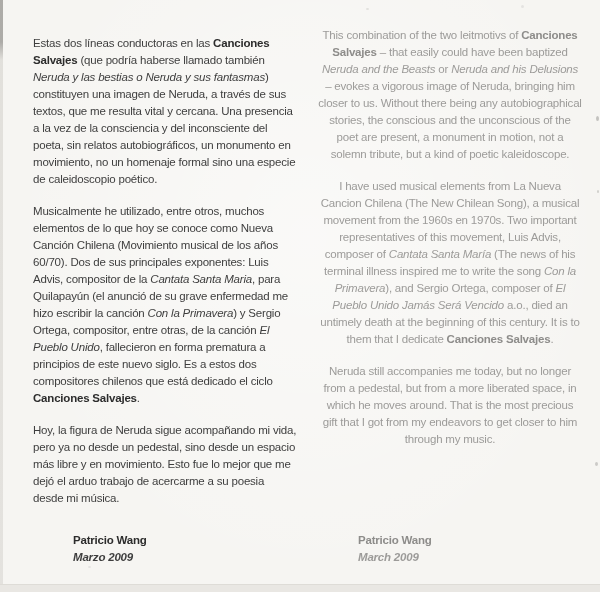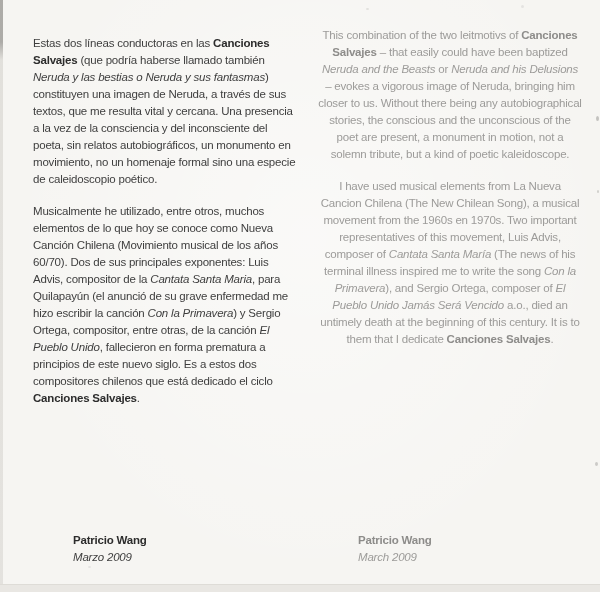--- a/index.html
+++ b/index.html
@@ -31,21 +31,21 @@
   .b{font-weight:700;}
   .col-left .b{color:#2c2c2c;}
   .col-right .b{color:#8d8c8a;}
   .i{font-style:italic;}
   .sig{position:absolute;font-size:11.5px;line-height:17px;letter-spacing:-0.2px;margin-left:40px;}
   .sig-left{left:33px;top:532px;color:var(--left-text);}
   .sig-right{left:318px;top:532px;color:var(--right-text);}
   .sig .name{font-weight:700;display:block;}
   .sig-left .name{color:#2c2c2c;}
   .sig-right .name{color:#8d8c8a;}
-  .sig .date{font-style:italic;display:block;}
+  .sig .date{font-style:italic;display:block;font-weight:bold;}
   
   .edge-left{position:absolute;left:0;top:0;width:3px;height:592px;
     background:linear-gradient(to bottom,#8e8c88 0,#8e8c88 42px,#d9d7d2 60px,#dcdad6 100%);opacity:.7;}
   .strip-bottom{position:absolute;left:0;bottom:0;width:600px;height:7px;
     background:var(--edge-strip);border-top:1px solid #dedcd7;}
   .speck{position:absolute;background:rgba(60,58,55,.45);border-radius:50%;}
   .speck.s1{left:366px;top:8px;width:3px;height:2px;opacity:.25;}
   .speck.s2{left:521px;top:5px;width:3px;height:3px;opacity:.2;}
   .speck.s3{left:596px;top:116px;width:3px;height:5px;opacity:.6;}
   .speck.s4{left:597px;top:190px;width:2px;height:3px;opacity:.45;}
@@ -53,25 +53,27 @@
   .speck.s6{left:88px;top:566px;width:3px;height:2px;opacity:.2;}
 </style>
 </head>
 <body>
 
 <div class="page">
 
   <div class="col col-left">
       <p><span>Estas dos líneas conductoras en las </span><span class="b">Canciones Salvajes</span><span> (que podría haberse llamado también </span><span class="i">Neruda y las bestias o Neruda y sus fantasmas</span><span>) constituyen una imagen de Neruda, a través de sus textos, que me resulta vital y cercana. Una presencia a la vez de la consciencia y del inconsciente del poeta, sin relatos autobiográficos, un monumento en movimiento, no un homenaje formal sino una especie de caleidoscopio poético.</span></p>
       <p><span>Musicalmente he utilizado, entre otros, muchos elementos de lo que hoy se conoce como Nueva Canción Chilena (Movimiento musical de los años 60/70). Dos de sus principales exponentes: Luis Advis, compositor de la </span><span class="i">Cantata Santa Maria</span><span>, para Quilapayún (el anunció de su grave enfermedad me hizo escribir la canción </span><span class="i">Con la Primavera</span><span>) y Sergio Ortega, compositor, entre otras, de la canción </span><span class="i">El Pueblo Unido</span><span>, fallecieron en forma prematura a principios de este nuevo siglo. Es a estos dos compositores chilenos que está dedicado el ciclo </span><span class="b">Canciones Salvajes</span><span>.</span></p>
+      <p><span>Hoy, la figura de Neruda sigue acompañando mi vida, pero ya no desde un pedestal, sino desde un espacio más libre y en movimiento. Esto fue lo mejor que me dejó el arduo trabajo de acercarme a su poesia desde mi música.</span></p>
     </div>
 
   <div class="col col-right">
       <p><span>This combination of the two leitmotivs of </span><span class="b">Canciones Salvajes</span><span> – that easily could have been baptized </span><span class="i">Neruda and the Beasts</span><span> or </span><span class="i">Neruda and his Delusions</span><span> – evokes a vigorous image of Neruda, bringing him closer to us. Without there being any autobiographical stories, the conscious and the unconscious of the poet are present, a monument in motion, not a solemn tribute, but a kind of poetic kaleidoscope.</span></p>
       <p><span>I have used musical elements from La Nueva Cancion Chilena (The New Chilean Song), a musical movement from the 1960s en 1970s. Two important representatives of this movement, Luis Advis, composer of </span><span class="i">Cantata Santa María</span><span> (The news of his terminal illness inspired me to write the song </span><span class="i">Con la Primavera</span><span>), and Sergio Ortega, composer of </span><span class="i">El Pueblo Unido Jamás Será Vencido</span><span> a.o., died an untimely death at the beginning of this century. It is to them that I dedicate </span><span class="b">Canciones Salvajes</span><span>.</span></p>
+      <p><span>Neruda still accompanies me today, but no longer from a pedestal, but from a more liberated space, in which he moves around. That is the most precious gift that I got from my endeavors to get closer to him through my music.</span></p>
     </div>
 
   <div class="sig sig-left">
     <span class="name">Patricio Wang</span>
     <span class="date">Marzo 2009</span>
   </div>
 
   <div class="sig sig-right">
     <span class="name">Patricio Wang</span>
     <span class="date">March 2009</span>

